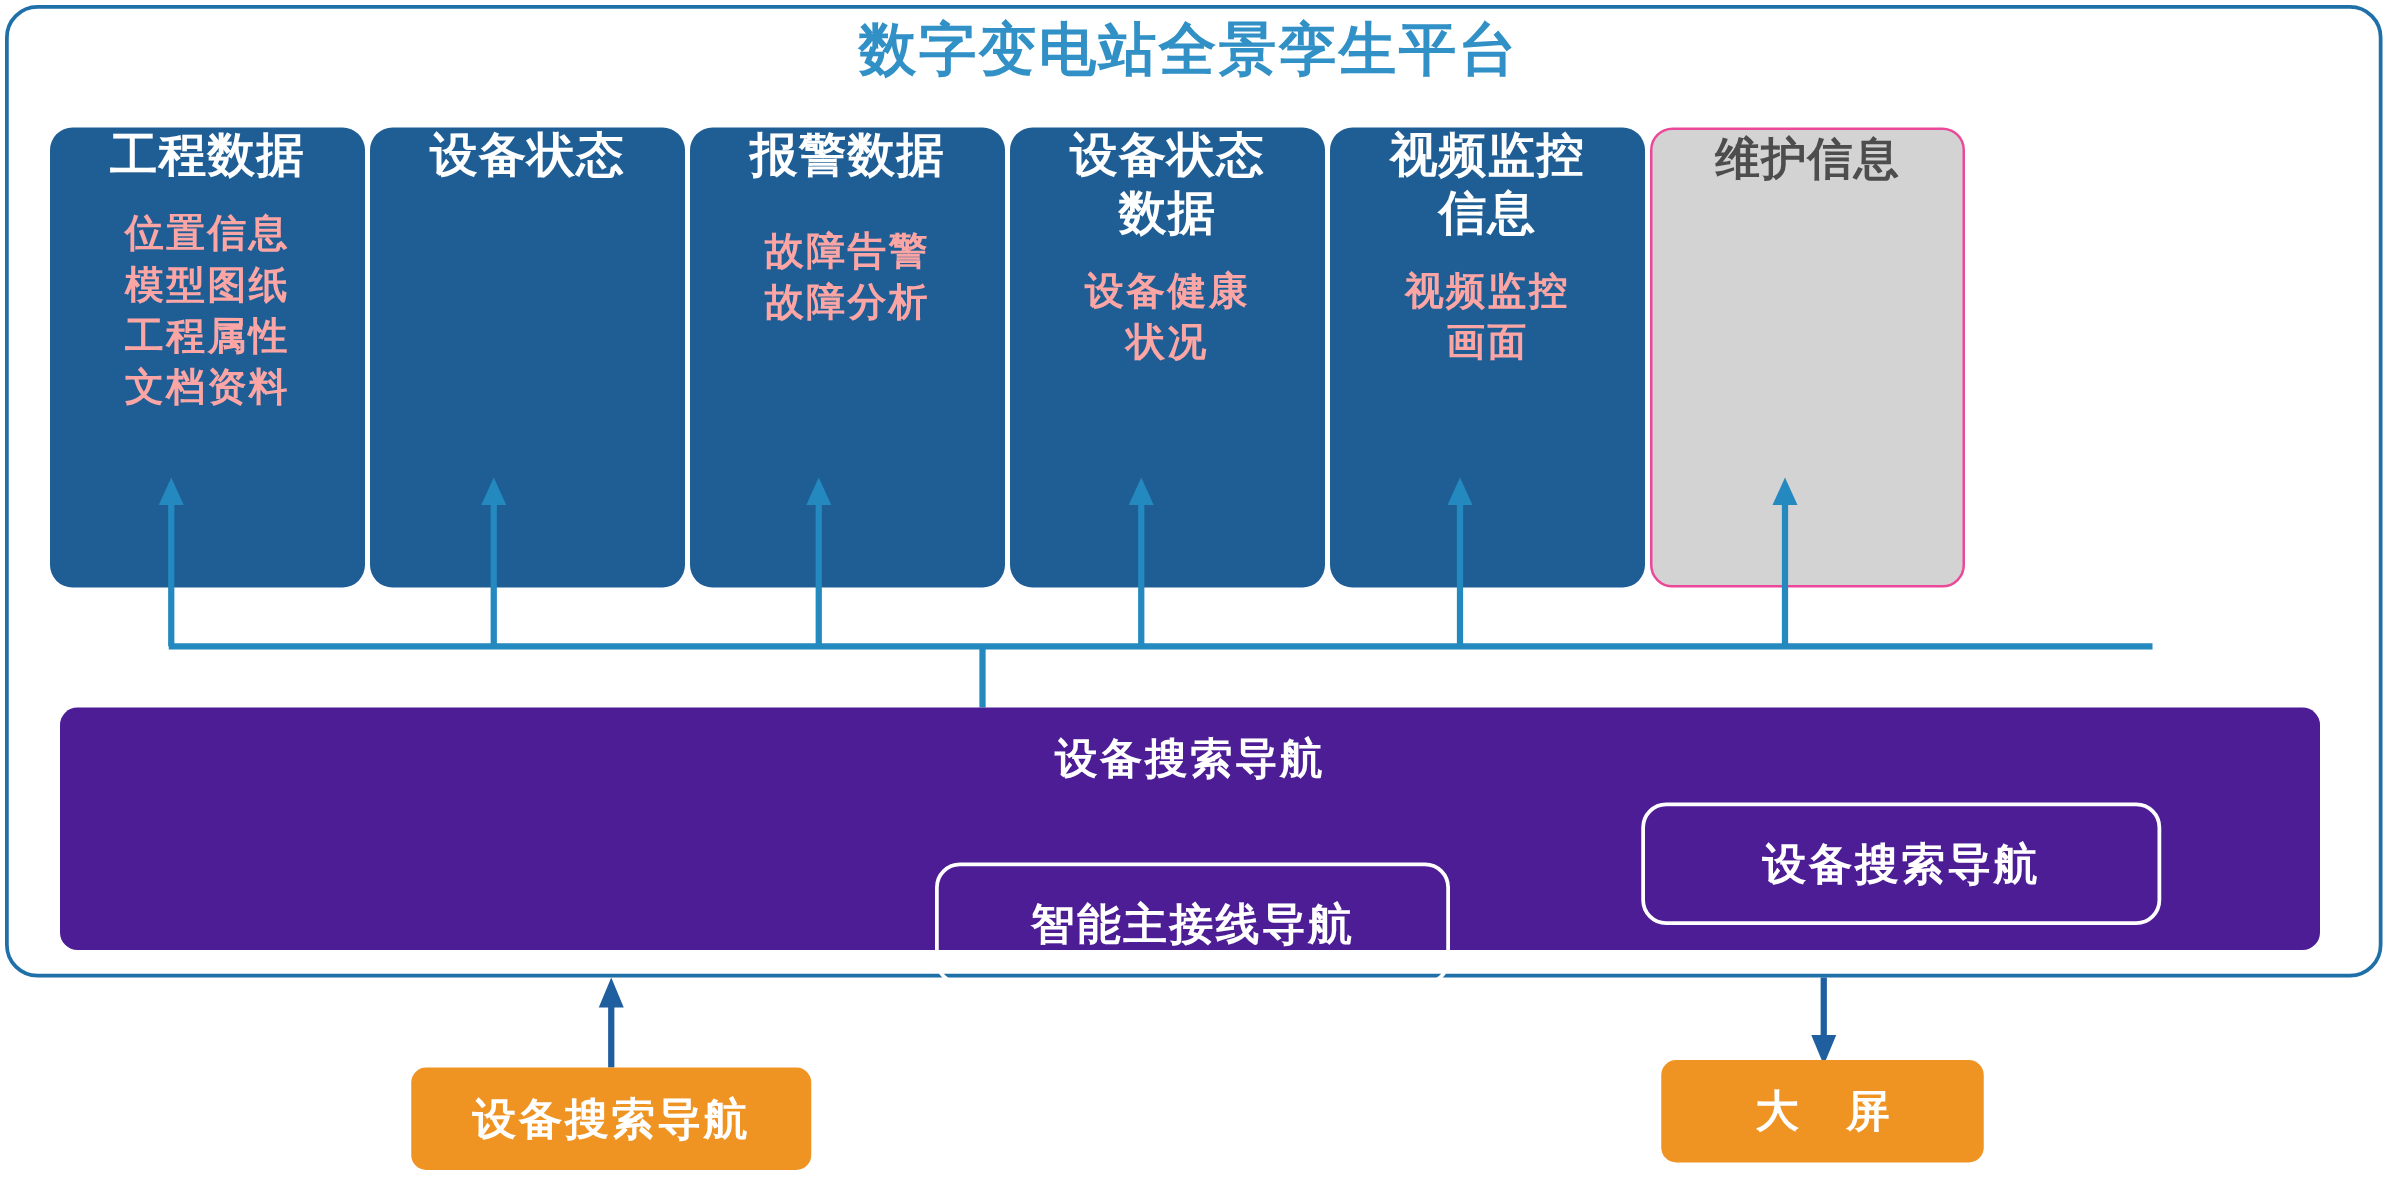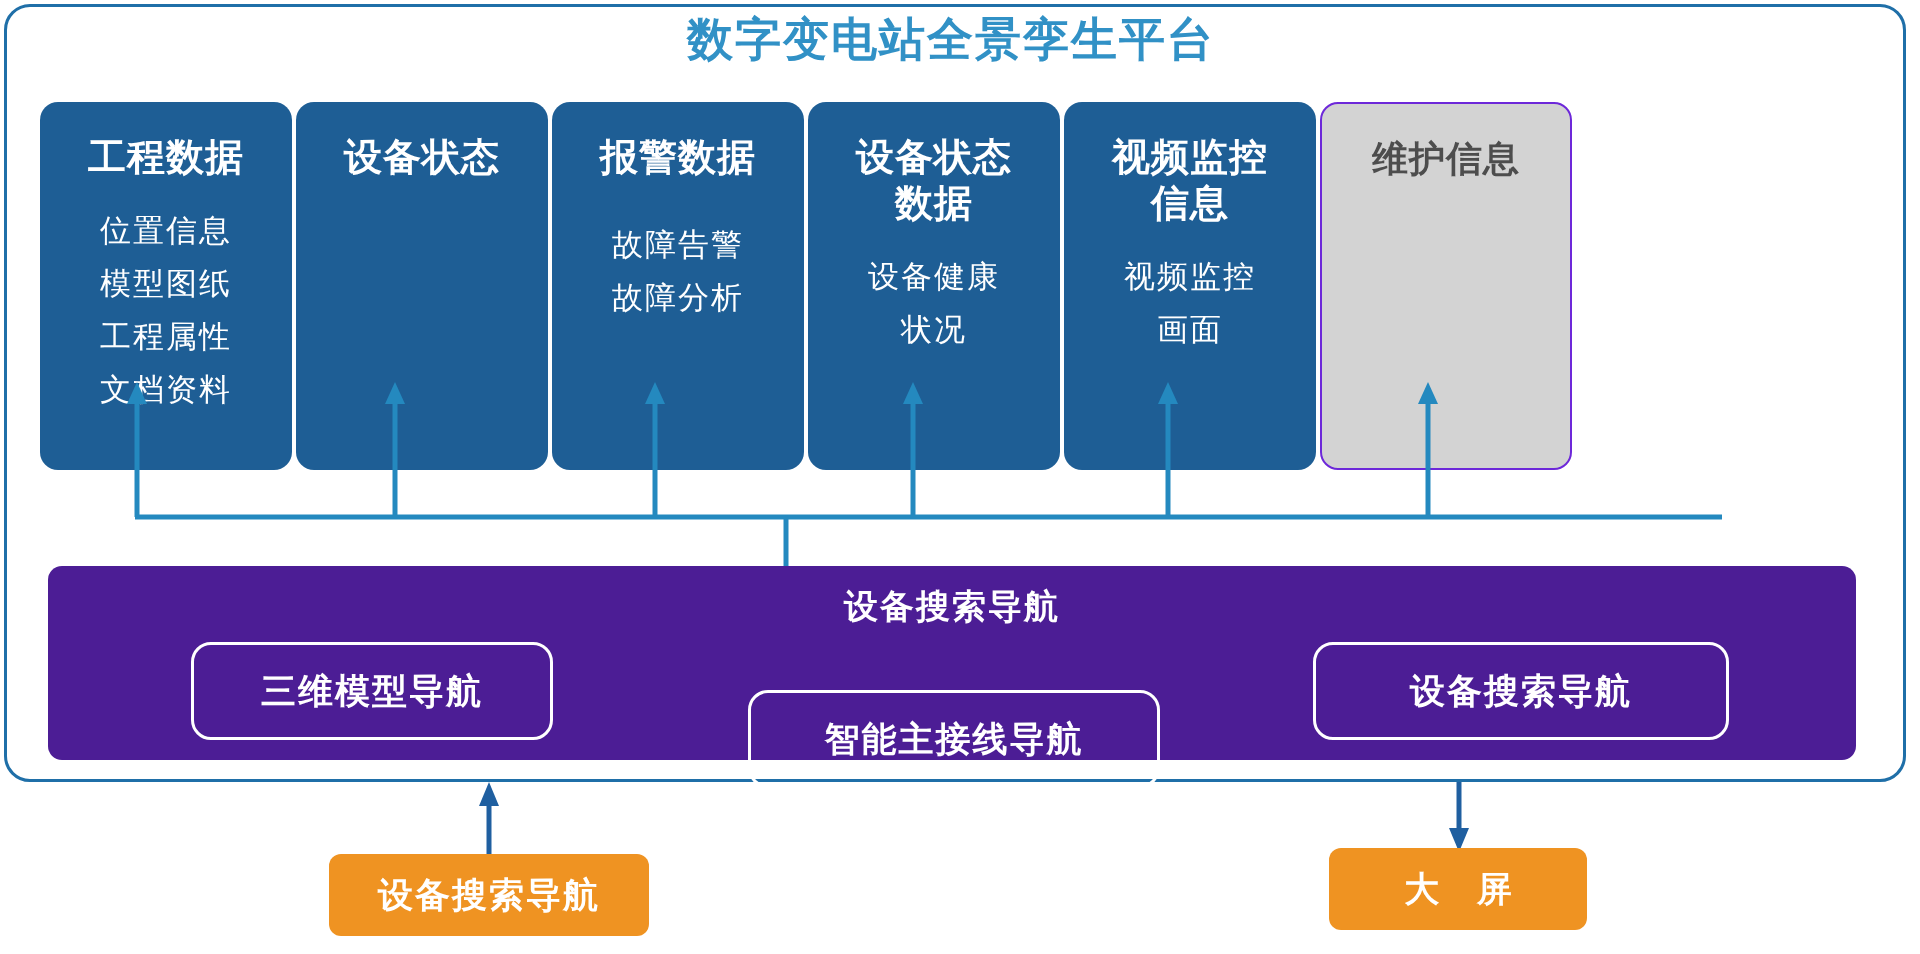--- a/index.html
+++ b/index.html
@@ -61,31 +61,30 @@
     position: absolute;
     top: 0;
     width: 252px;
     height: 368px;
     border-radius: 18px;
     background: #1E5E95;
     box-sizing: border-box;
     display: flex;
     flex-direction: column;
     align-items: center;
-    padding-top: 32px;
   }
   .card.c0 { left: 40px; }
   .card.c1 { left: 296px; }
   .card.c2 { left: 552px; }
   .card.c3 { left: 808px; }
   .card.c4 { left: 1064px; }
   .card.c5 {
     left: 1320px;
     background: #D3D3D3;
-    border: 2px solid #6d28d9;
+    border: 2px solid #ec4899;
   }
 
   .card-title {
     font-size: 38px;
     font-weight: bold;
     color: #ffffff;
     text-align: center;
     line-height: 46px;
     letter-spacing: 1px;
     white-space: pre-line;
@@ -97,26 +96,25 @@
 
   .card-items {
     margin-top: 18px;
     text-align: center;
   }
   .card-items.gap {
     margin-top: 32px;
   }
   .card-item {
     font-size: 31px;
-    color: #ffffff;
+    color: #fca5a5;
     line-height: 41px;
     letter-spacing: 2px;
-    font-weight: normal;
-    white-space: nowrap;
-    margin-top: 12px;
+    font-weight: bold;
+    white-space: nowrap;
   }
 
   
   .connectors {
     position: absolute;
     left: 0;
     top: 0;
     width: 1920px;
     height: 954px;
     pointer-events: none;
@@ -290,21 +288,20 @@
     </g>
     <g fill="#1F5FA0">
       <polygon points="489,782 479,806 499,806"></polygon>
       <polygon points="1459,852 1449,828 1469,828"></polygon>
     </g>
   </svg>
 
   <div class="nav-band">
     <div class="nav-band-title">设备搜索导航</div>
     <div class="pill-row">
-      <div class="pill p0">三维模型导航</div>
       <div class="pill p1">智能主接线导航</div>
       <div class="pill p2">设备搜索导航</div>
     </div>
   </div>
 
   <div class="orange-box left">设备搜索导航</div>
   <div class="orange-box right">大 屏</div>
 
 </div>
 

